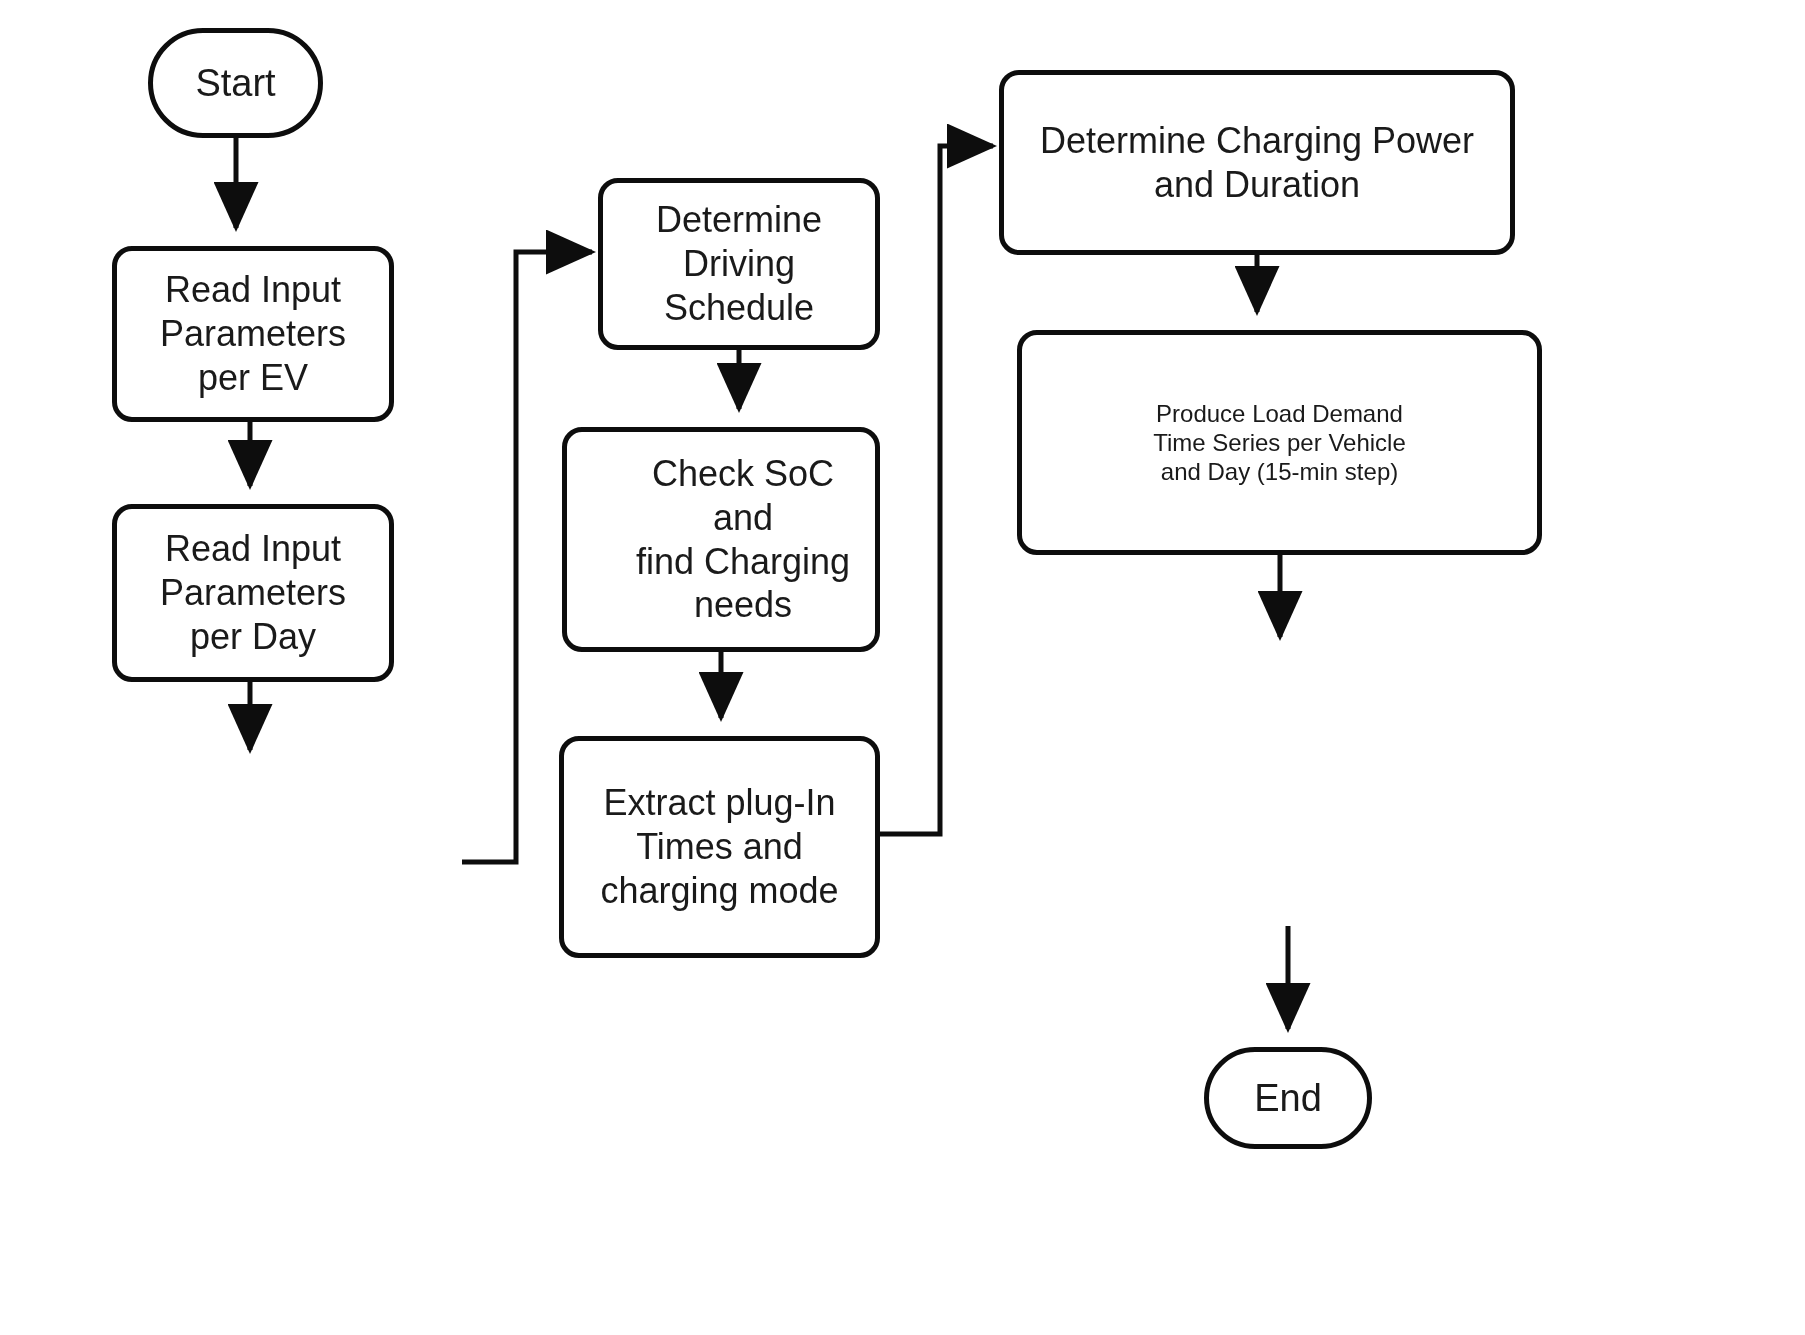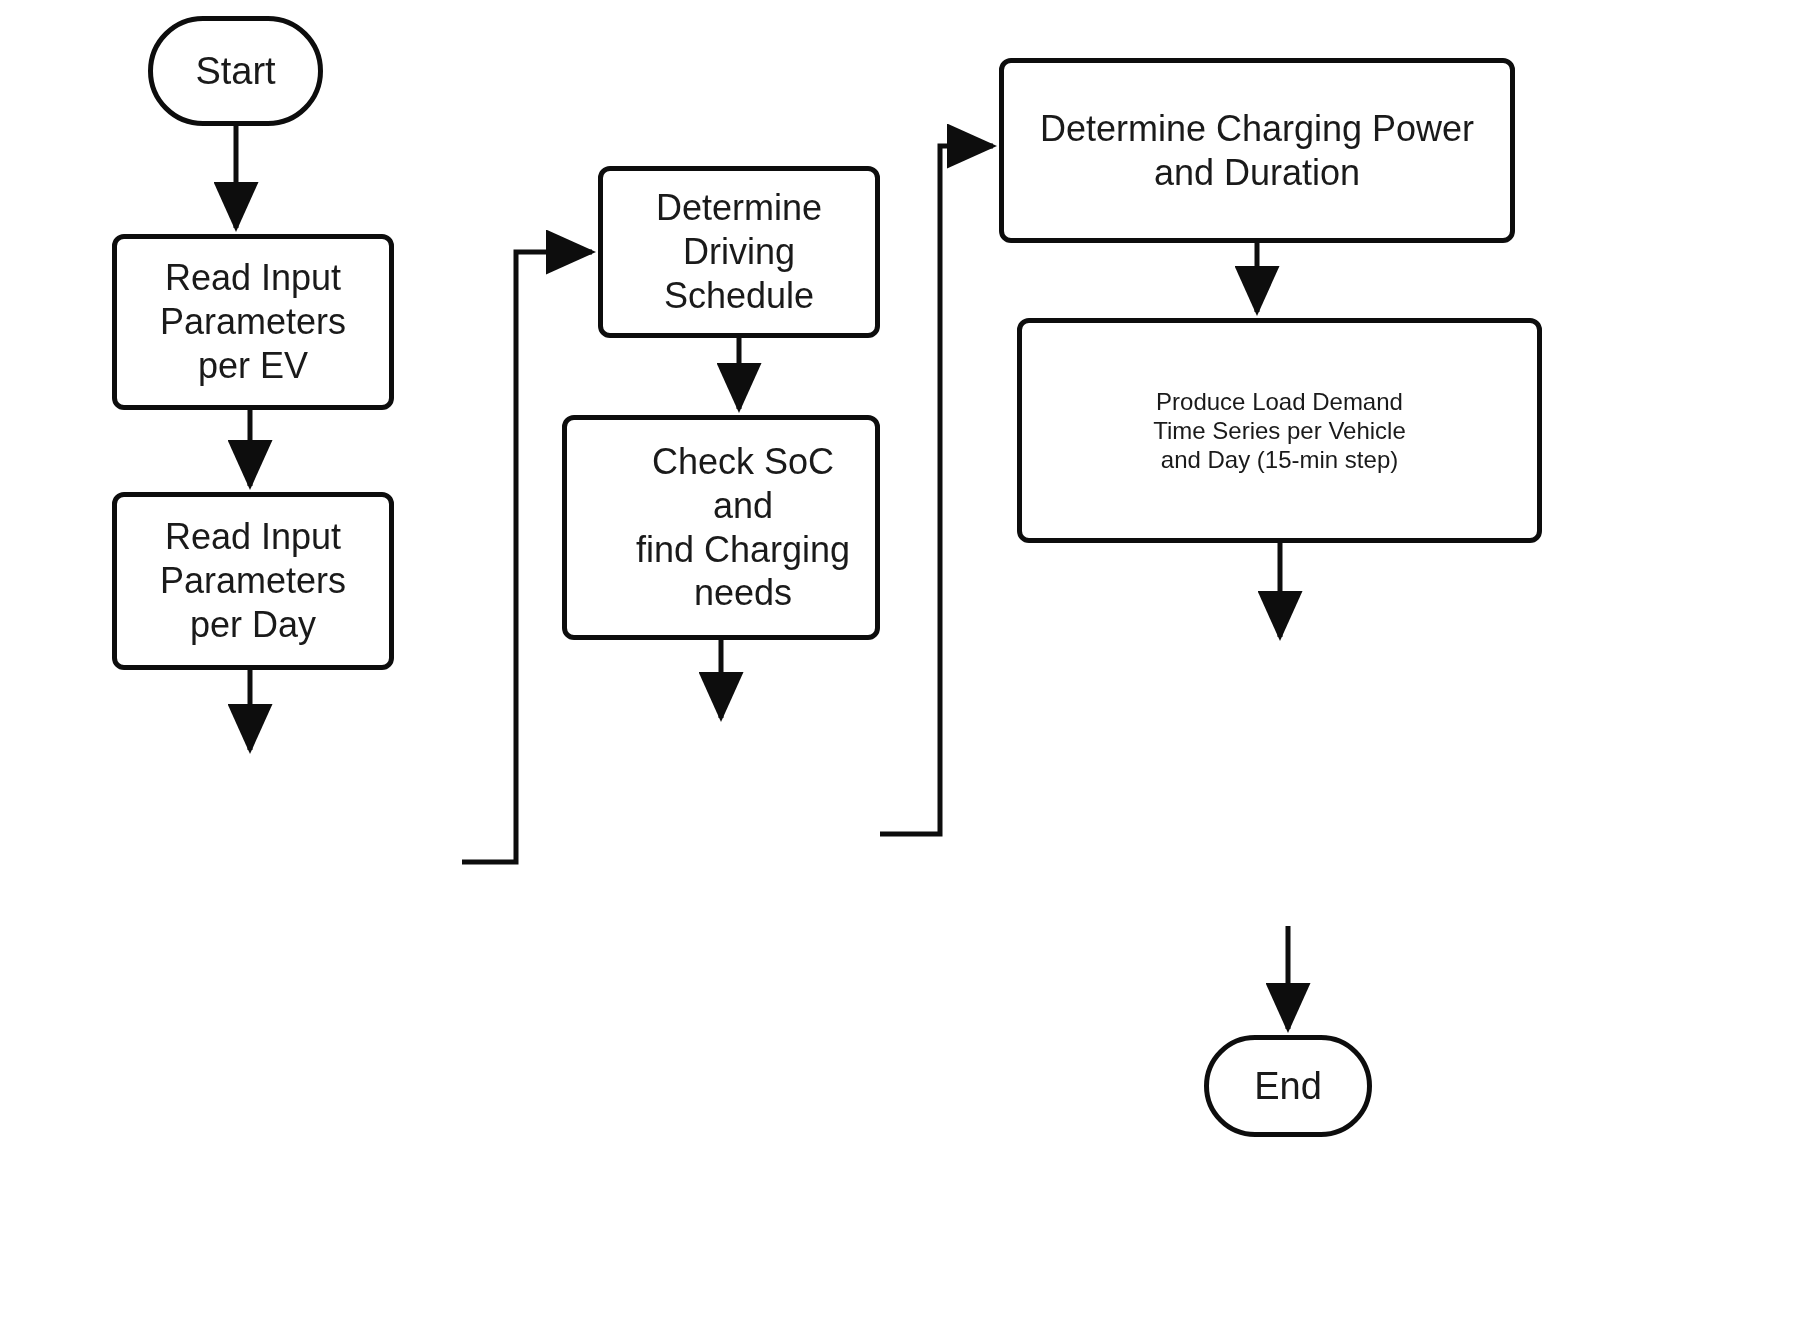--- a/index.html
+++ b/index.html
@@ -24,23 +24,24 @@
     border: 5px solid #0d0d0d;
     background: #ffffff;
     display: flex;
     align-items: center;
     justify-content: center;
     text-align: center;
     color: #1a1a1a;
     font-family: "Liberation Sans", sans-serif;
     line-height: 1.22;
     z-index: 2;
+    margin-top: 12px;
   }
   .node.process {
-    border-radius: 12px;
+    border-radius: 20px;
   }
   .node.terminator {
     border-radius: 56px;
   }
   .node .label {
     display: block;
     padding: 0 10px;
     white-space: pre-line;
   }
   .edge-layer {
@@ -128,20 +129,25 @@
 Driving
 Schedule</span>
   </div>
 
   <div class="node process" style="left:562px; top:415px; width:318px; height:225px; font-size:36px;padding-left:44px;">
     <span class="label">Check SoC and
 find Charging
 needs</span>
   </div>
 
+  <div class="node process" style="left:559px; top:724px; width:321px; height:222px; font-size:36px;">
+    <span class="label">Extract plug-In
+Times and
+charging mode</span>
+  </div>
 
   <div class="node process" style="left:999px; top:58px; width:516px; height:185px; font-size:36px;">
     <span class="label">Determine Charging Power
 and Duration</span>
   </div>
 
   <div class="node process" style="left:1017px; top:318px; width:525px; height:225px; font-size:24px;">
     <span class="label">Produce Load Demand
 Time Series per Vehicle
 and Day (15-min step)</span>

